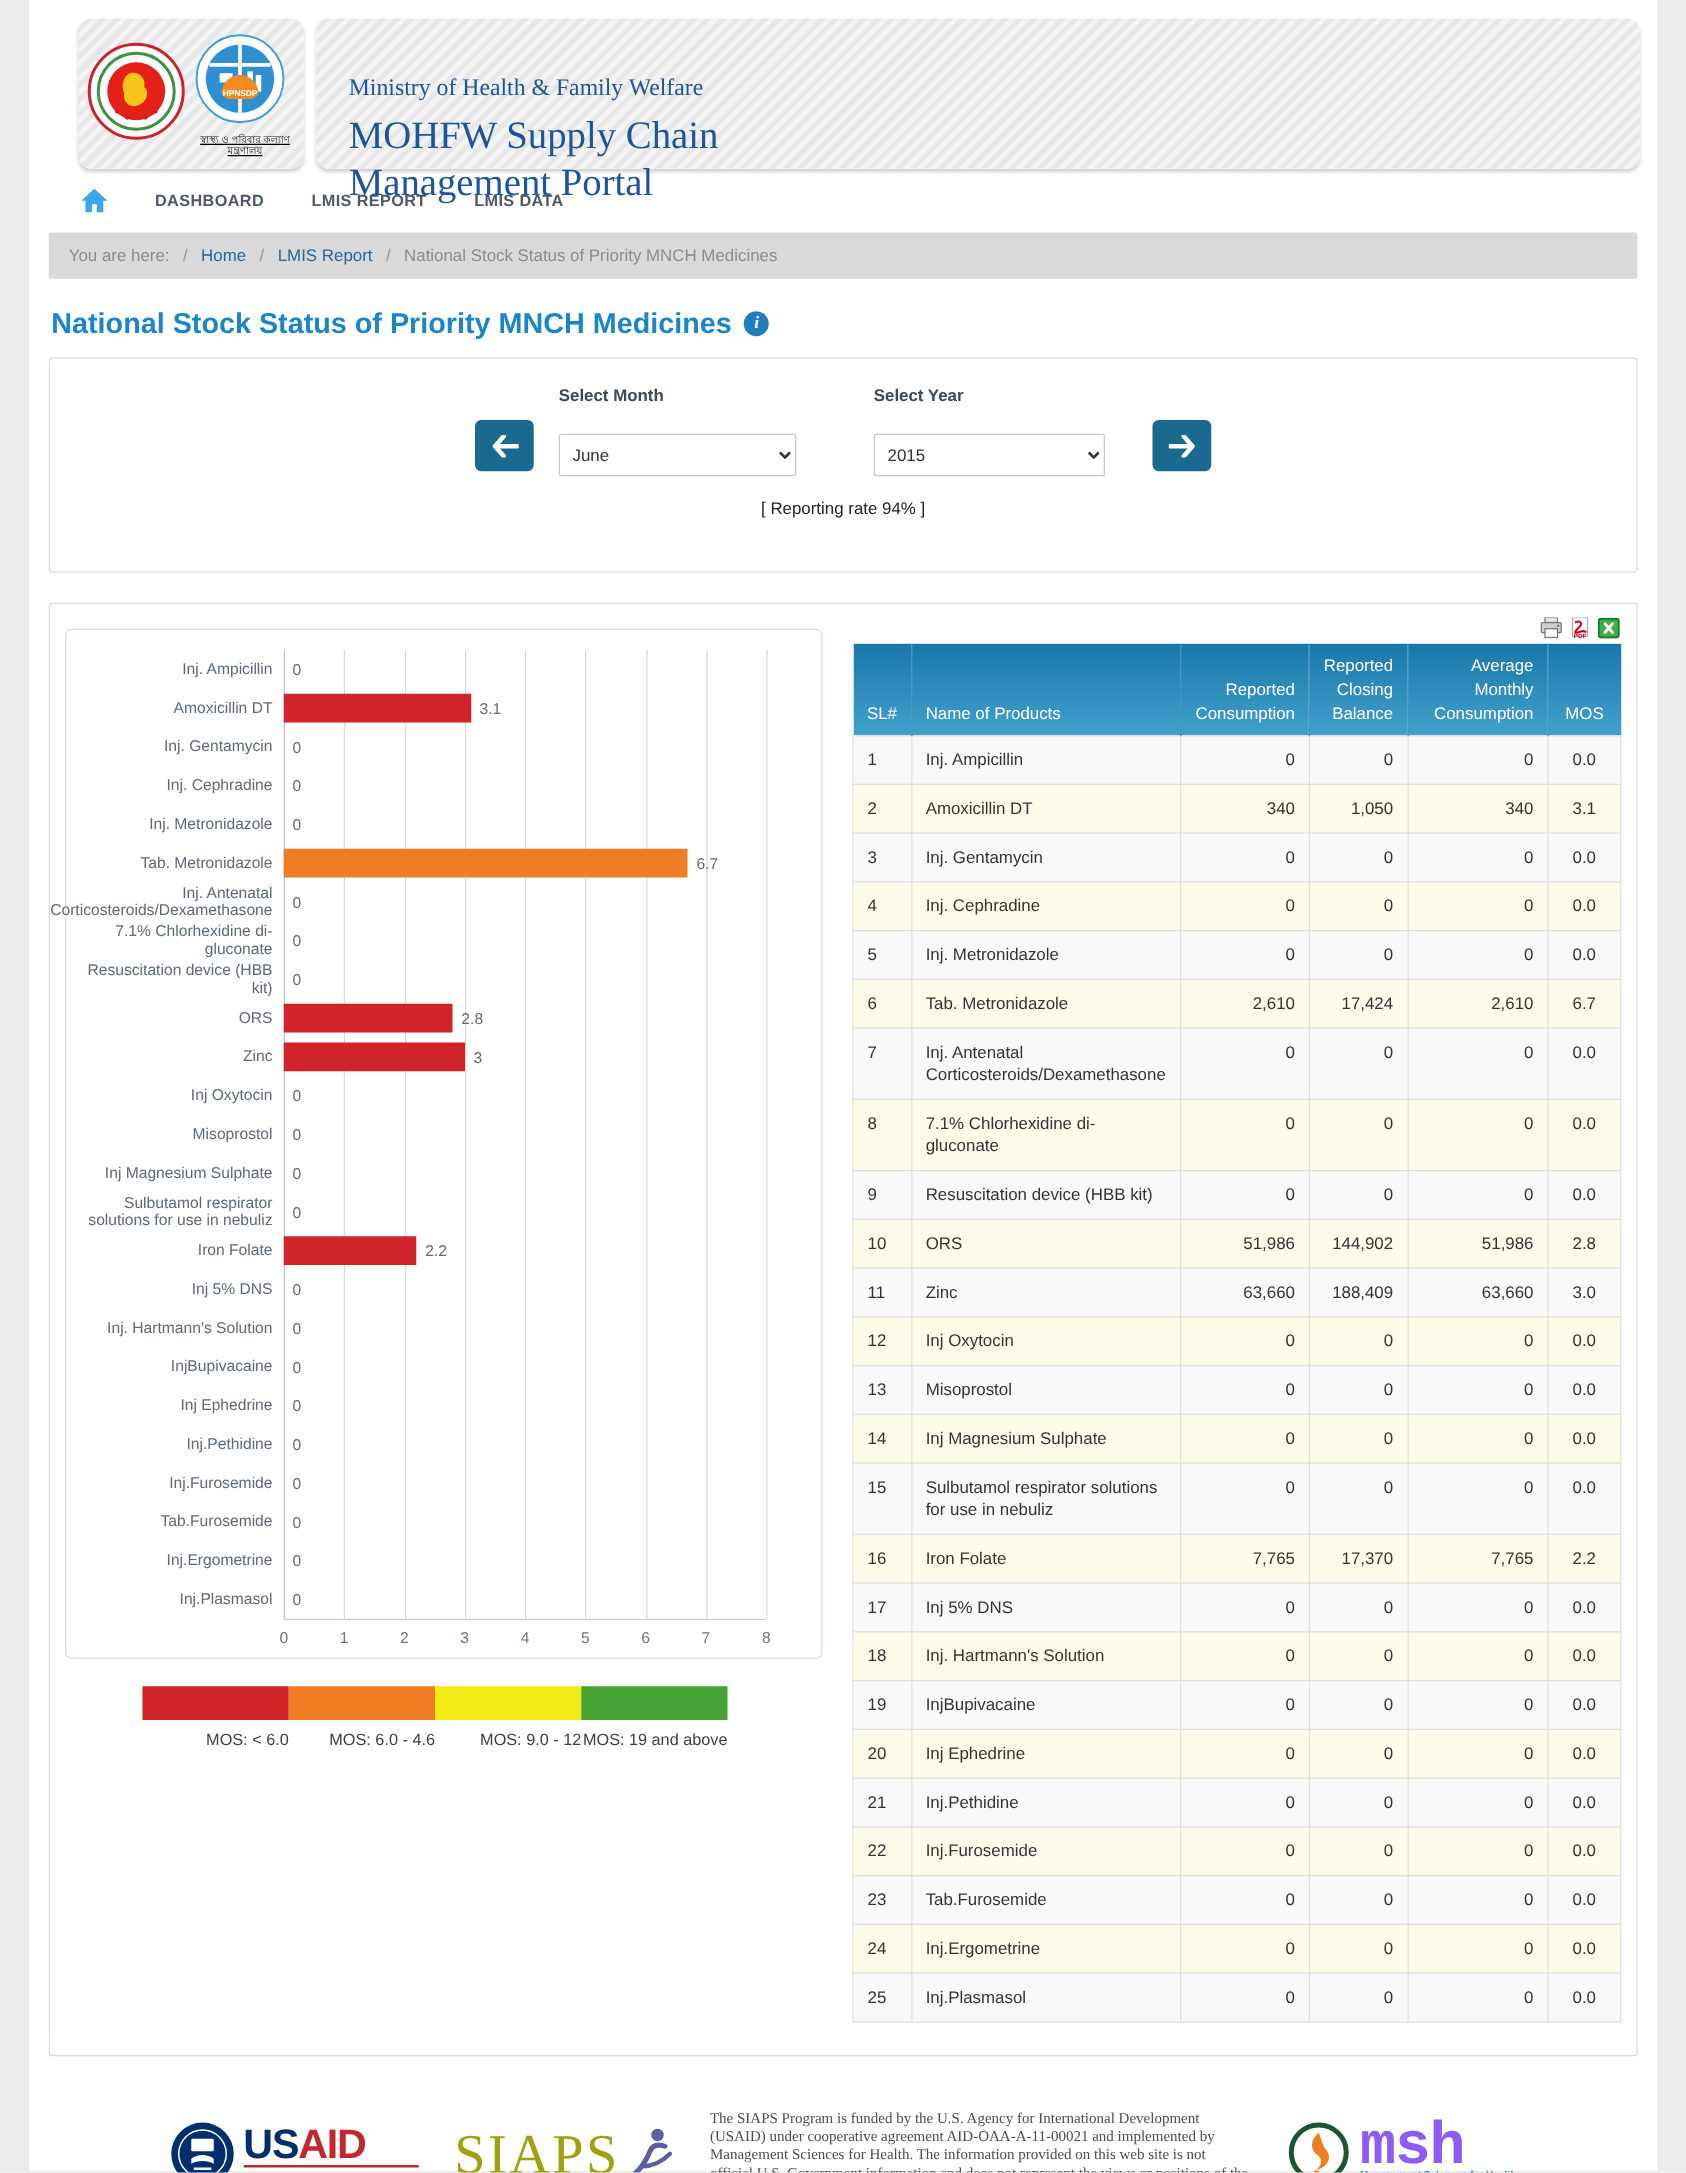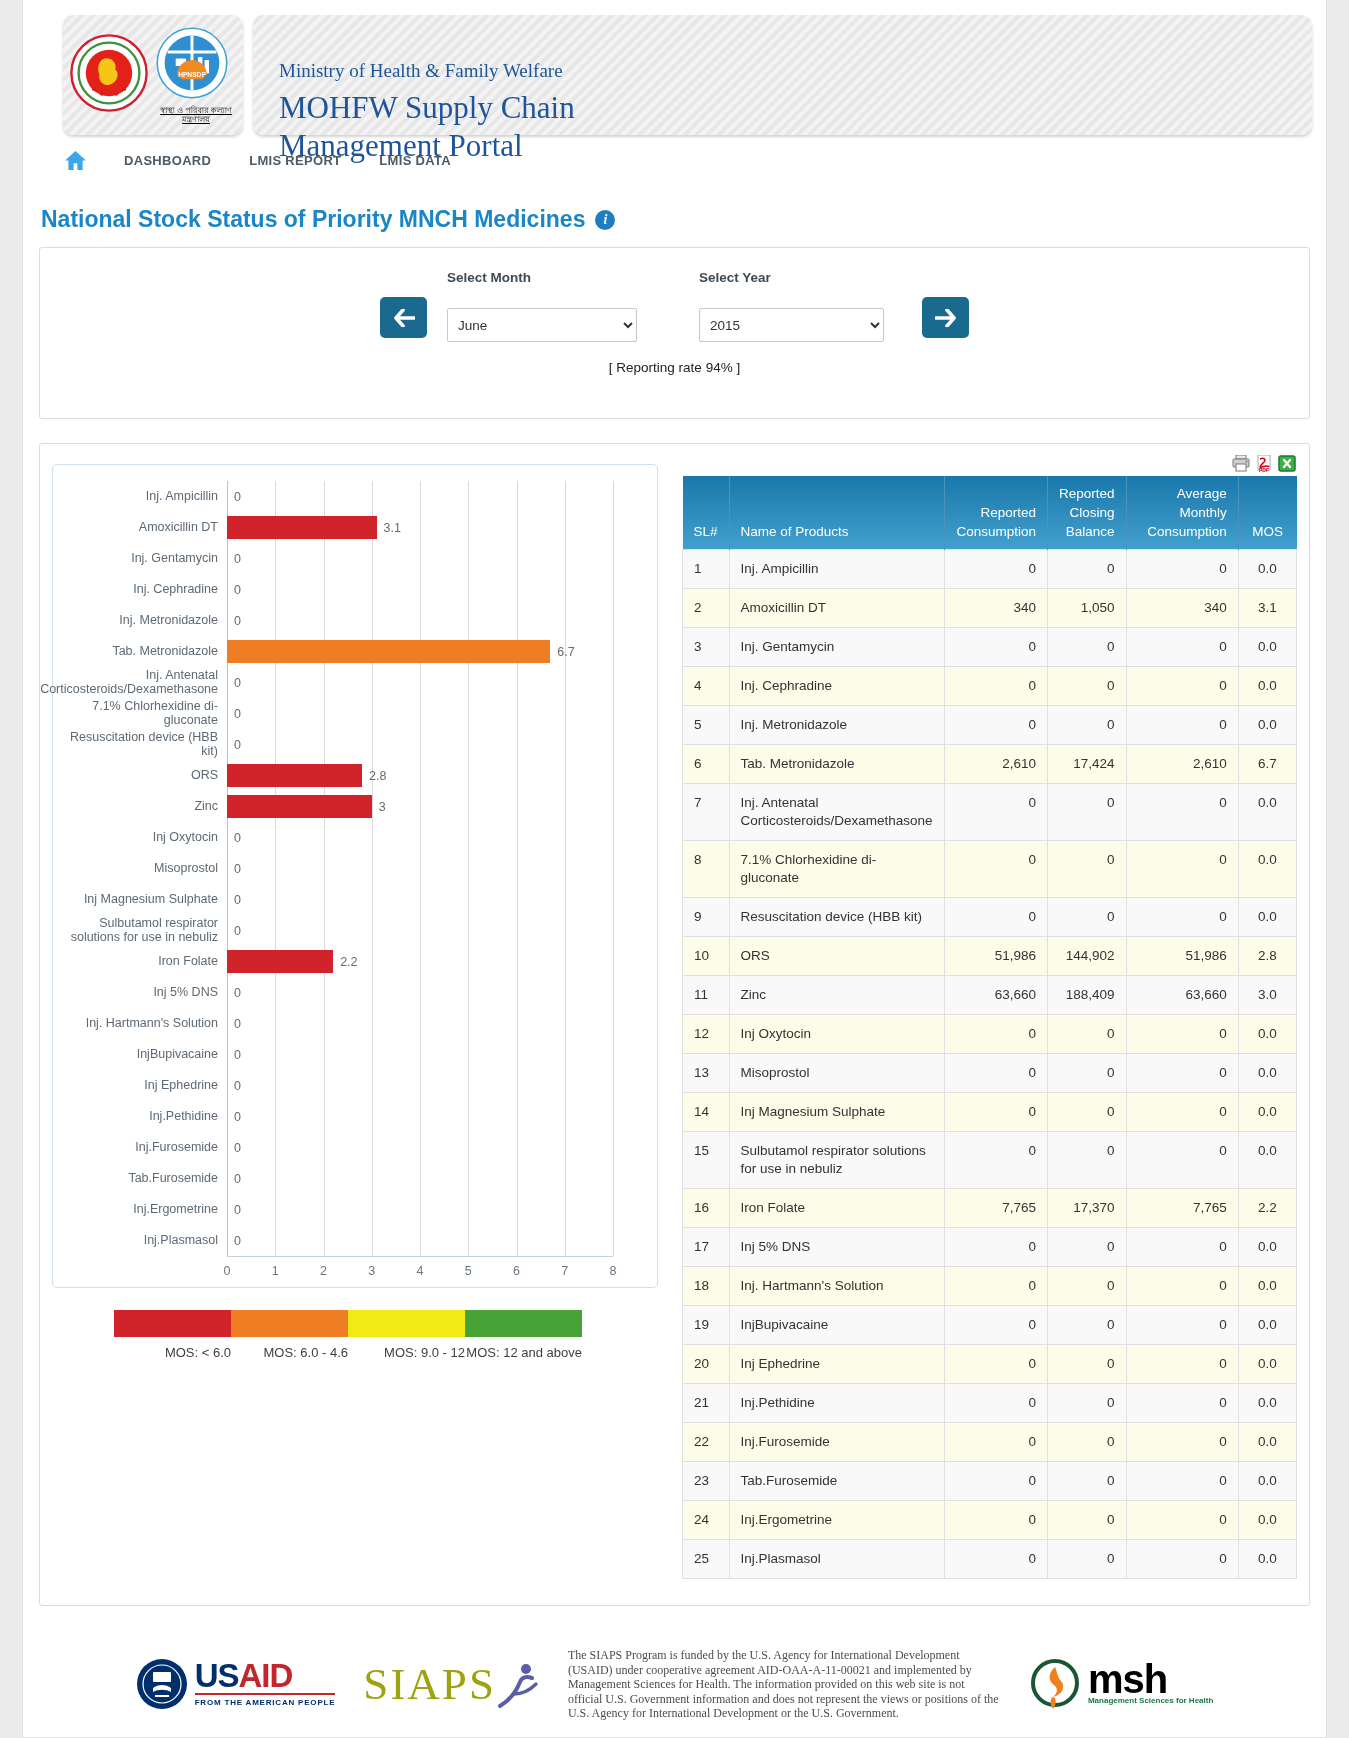--- a/index.html
+++ b/index.html
@@ -94,21 +94,21 @@
   .usaid { display: flex; align-items: center; gap: 7px; }
   .usaid-txt { display: flex; flex-direction: column; }
   .usaid-word { font-size: 33px; font-weight: bold; letter-spacing: -1px; line-height: 30px; }
   .usaid-word .us { color: #002f6c; } .usaid-word .aid { color: #c1272d; }
   .usaid-tag { font-size: 8px; font-weight: bold; color: #002f6c; letter-spacing: .8px; border-top: 2px solid #c1272d; padding-top: 3px; margin-top: 2px; }
   .siaps { display: flex; align-items: center; }
   .siaps-word { font-family: "Liberation Serif", serif; font-size: 45px; color: #9ca30e; letter-spacing: 2px; line-height: 40px; }
   .funding { width: 432px; font-family: "Liberation Serif", serif; font-size: 12px; color: #4c4c4c; line-height: 14.5px; }
   .msh { display: flex; align-items: center; gap: 6px; }
   .msh-txt { display: flex; flex-direction: column; }
-  .msh-word { font-size: 40px; font-weight: bold; color: #000000; line-height: 32px; letter-spacing: -1px; }
+  .msh-word { font-size: 48px; font-weight: bold; color: #8b5cf6; line-height: 32px; letter-spacing: -1px; font-family: Liberation Mono, monospace; }
   .msh-tag { font-size: 8px; font-weight: bold; color: #1a7a44; margin-top: 1px; }
 </style>
 </head>
 <body>
 
 <div class="card">
 
   <div class="hdr">
     <div class="stripebox logobox">
       <span>
@@ -150,20 +150,29 @@
     <span class="tool-ic">
       <svg width="21" height="19" viewBox="0 0 22 20">
           <path d="M11 0 L22 10 L18.5 10 L18.5 20 L13 20 L13 13 L9 13 L9 20 L3.5 20 L3.5 10 L0 10 Z" fill="#3aa7e8"></path>
         </svg>
     </span>
     <span class="nav-item">DASHBOARD</span>
     <span class="nav-item">LMIS REPORT</span>
     <span class="nav-item">LMIS DATA</span>
   </div>
 
+  <div class="crumbbar">
+    <span>You are here:</span>
+    <span class="sep">/</span>
+    <span class="crumb-link">Home</span>
+    <span class="sep">/</span>
+    <span class="crumb-link">LMIS Report</span>
+    <span class="sep">/</span>
+    <span>National Stock Status of Priority MNCH Medicines</span>
+  </div>
 
   <div class="pagetitle-row">
     <h1 class="pagetitle">National Stock Status of Priority MNCH Medicines</h1>
     <span class="info-ic">i</span>
   </div>
 
   <div class="filterbox">
     <div class="filter-row">
       <button class="arrow-btn">
         <svg width="22" height="18" viewBox="0 0 22 18">
@@ -335,21 +344,21 @@
           <div class="leg-item">
             <div class="leg-swatch" style="background: rgb(238, 125, 35);"></div>
             <div class="leg-label">MOS: 6.0 - 4.6</div>
           </div>
           <div class="leg-item">
             <div class="leg-swatch" style="background: rgb(242, 234, 21);"></div>
             <div class="leg-label">MOS: 9.0 - 12</div>
           </div>
           <div class="leg-item">
             <div class="leg-swatch" style="background: rgb(71, 163, 54);"></div>
-            <div class="leg-label">MOS: 12 and above</div>
+            <div class="leg-label">MOS: 19 and above</div>
           </div>
         </div>
     </div>
 
     <div class="table-col">
       <div class="table-tools">
         <span class="tool-ic">
           <svg width="18" height="17" viewBox="0 0 18 17">
               <rect x="4" y="0" width="10" height="4" fill="#e8e8e8" stroke="#777"></rect>
               <rect x="1" y="4" width="16" height="8" rx="1" fill="#cfcfcf" stroke="#777"></rect>

